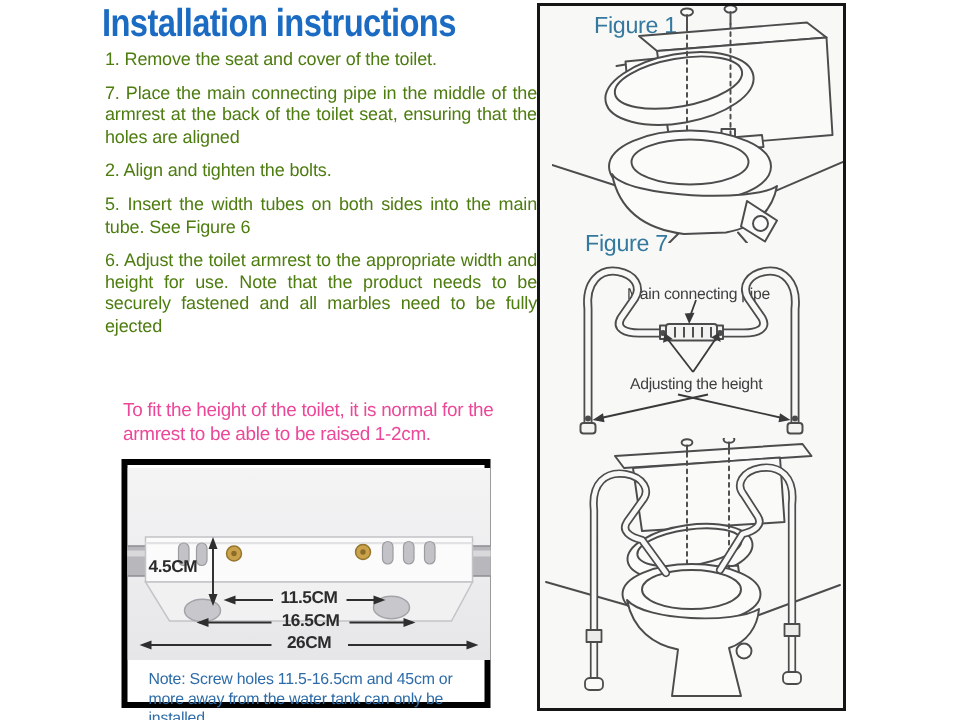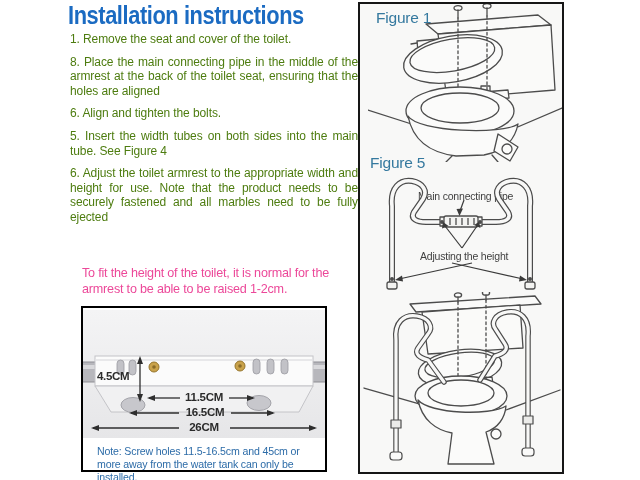--- a/index.html
+++ b/index.html
@@ -20,42 +20,42 @@
     font-size:12px; line-height:14.6px; color:#4d7c0f;
     text-align:justify; margin:0 0 8px 0; letter-spacing:-0.1px;
   }
   .callout {
     position:absolute; left:82px; top:266px; width:272px;
     font-size:12.6px; line-height:15.5px; color:#ec4899; letter-spacing:-0.2px;
   }
   
   .measure-box {
     position:absolute; left:81px; top:306px; width:246px; height:166px;
-    border:2px solid #000000; background:#ffffff;
+    border:4px solid #000000; background:#ffffff;
   }
   .measure-box svg.photo { position:absolute; left:0; top:2px; }
   .m-label {
     position:absolute; font-size:11.5px; font-weight:bold; color:#2b2b2b;
     letter-spacing:-0.3px; text-align:center;
   }
   .m-45  { left:14px;  top:62px;  width:40px; text-align:left; }
   .m-115 { left:97px;  top:83px;  width:48px; }
   .m-165 { left:95px;  top:98px;  width:54px; }
   .m-26  { left:98px;  top:113px; width:46px; }
   .m-note {
     position:absolute; left:14px; top:137px; width:228px;
     font-size:10.6px; line-height:12.8px; color:#2d6ca8; letter-spacing:-0.15px;
   }
   
   .figures-panel {
     position:absolute; left:358px; top:2px; width:206px; height:472px;
     border:2px solid #161616; background:#f8f8f7;
   }
   .fig-label {
-    position:absolute; font-size:15.5px; color:#35799f; letter-spacing:-0.2px;
+    position:absolute; font-size:15.5px; color:#35799f; letter-spacing:-0.2px;margin-left:20px;
   }
   .fig1-label { left:16px; top:5px; }
   .fig2-label { left:10px; top:150px; }
   .anno {
     position:absolute; font-size:10.5px; color:#3f3f3f; letter-spacing:-0.2px;
     white-space:nowrap;
   }
   .anno-pipe    { left:58px; top:186px; }
   .anno-marbles { left:60px; top:246px; }
   .figures-panel svg { position:absolute; }
@@ -63,23 +63,23 @@
   .svg-fig2 { left:0;    top:158px; }
   .svg-fig3 { left:0;    top:288px; }
 </style>
 </head>
 <body>
 
 <h1 class="title">Installation instructions</h1>
 
 <div class="steps">
   <p>1. Remove the seat and cover of the toilet.</p>
-  <p>8. Place the main connecting pipe in the middle of the armrest at the back of the toilet seat, ensuring that the holes are aligned</p>
-  <p>6. Align and tighten the bolts.</p>
-  <p>5. Insert the width tubes on both sides into the main tube. See Figure 4</p>
+  <p>7. Place the main connecting pipe in the middle of the armrest at the back of the toilet seat, ensuring that the holes are aligned</p>
+  <p>2. Align and tighten the bolts.</p>
+  <p>5. Insert the width tubes on both sides into the main tube. See Figure 6</p>
   <p>6. Adjust the toilet armrest to the appropriate width and height for use. Note that the product needs to be securely fastened and all marbles need to be fully ejected</p>
 </div>
 
 <p class="callout">To fit the height of the toilet, it is normal for the armrest to be able to be raised 1-2cm.</p>
 
 <div class="measure-box">
   <svg class="photo" width="242" height="128" viewBox="0 0 242 128">
     <defs>
       <linearGradient id="pg" x1="0" y1="0" x2="0" y2="1">
         <stop offset="0" stop-color="#f4f4f5"></stop>
@@ -137,21 +137,21 @@
   <span class="m-label m-45">4.5CM</span>
   <span class="m-label m-115">11.5CM</span>
   <span class="m-label m-165">16.5CM</span>
   <span class="m-label m-26">26CM</span>
   <p class="m-note">Note: Screw holes 11.5-16.5cm and 45cm or more away from the water tank can only be installed.</p>
 </div>
 
 <div class="figures-panel">
 
   <span class="fig-label fig1-label">Figure 1</span>
-  <span class="fig-label fig2-label">Figure 5</span>
+  <span class="fig-label fig2-label">Figure 7</span>
   <span class="anno anno-pipe">Main connecting pipe</span>
   <span class="anno anno-marbles">Adjusting the height</span>
 
   <svg class="svg-fig1" width="194" height="158" viewBox="0 0 194 158">
     <g stroke="#4c4c4c" stroke-width="1.3" fill="none" stroke-linejoin="round" stroke-linecap="round">
 
       <line x1="0" y1="106" x2="56" y2="124"></line>
       <line x1="138" y1="128" x2="194" y2="104"></line>
 
       <path d="M58,20 L170,11 L183,21 L70,30 Z" fill="#fafaf9"></path>

